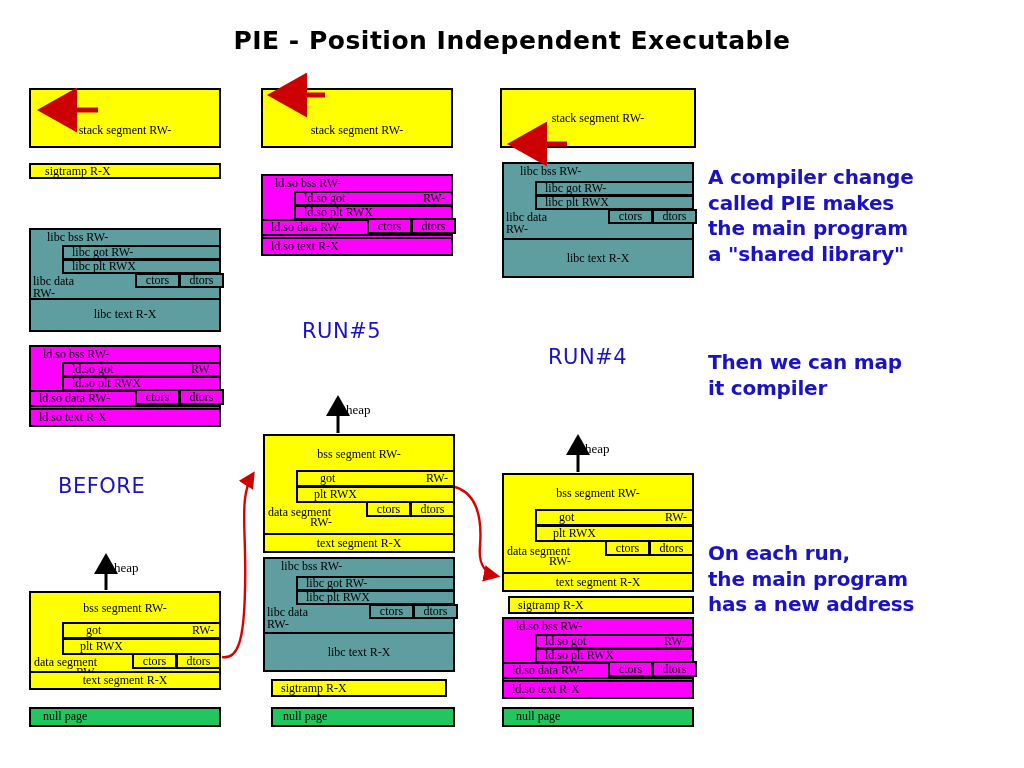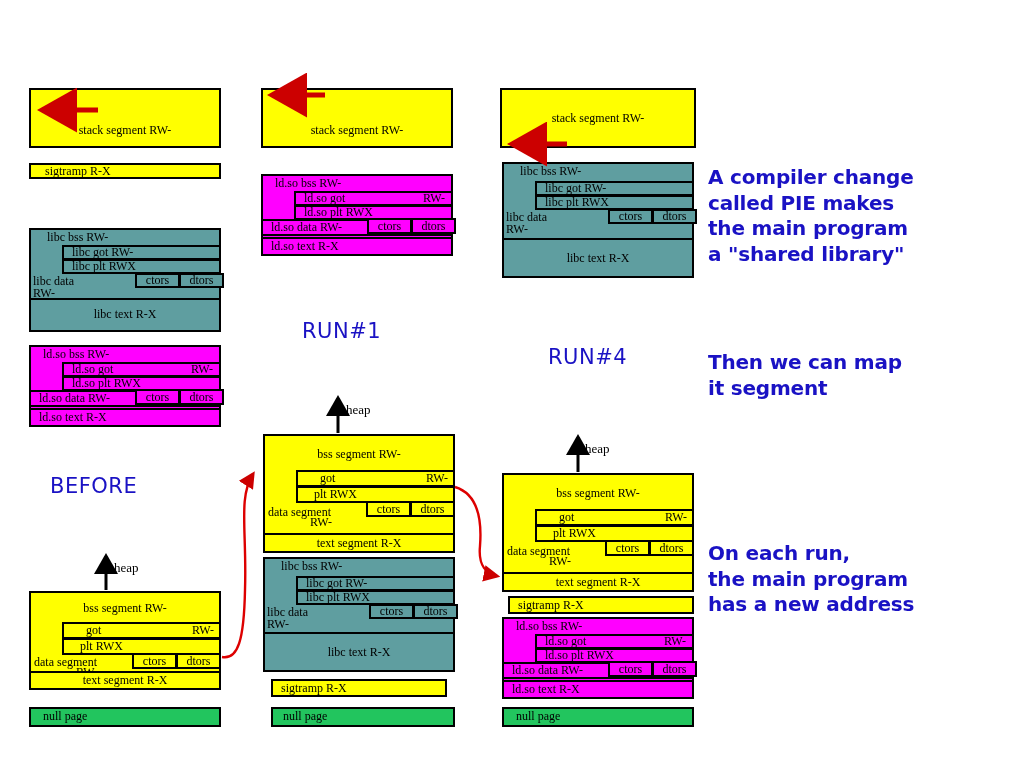--- a/index.html
+++ b/index.html
@@ -66,20 +66,21 @@
     white-space:nowrap;
   }
 
   svg.ov{position:absolute;left:0;top:0;width:1024px;height:768px;pointer-events:none;}
 </style>
 </head>
 <body>
 
 <div id="stage">
 
+  <div class="abs" id="title">PIE - Position Independent Executable</div>
 
   <div class="abs blk yellow" style="left:29px;top:88px;width:192px;height:60px;">
     <div class="lbl ctr" style="top:34px;">stack segment RW-</div>
   </div>
 
   <div class="abs blk yellow" style="left:29px;top:163px;width:192px;height:16px;">
     <div class="lbl" style="left:14px;top:0px;">sigtramp R-X</div>
   </div>
 
   <div class="abs blk teal" style="left:29px;top:228px;width:192px;height:104px;">
@@ -119,21 +120,21 @@
       <div class="lbl ctr" style="top:0px;">ctors</div>
     </div>
     <div class="sub magenta" style="left:148px;top:42px;width:45px;height:16px;">
       <div class="lbl ctr" style="top:0px;">dtors</div>
     </div>
     <div class="sub magenta" style="left:-2px;top:61px;width:192px;height:19px;">
       <div class="lbl" style="left:8px;top:1px;">ld.so text  R-X</div>
     </div>
   </div>
 
-  <div class="runlbl" style="left:50px;top:474px;">BEFORE</div>
+  <div class="runlbl" style="left:58px;top:474px;">BEFORE</div>
 
   <div class="abs" style="left:114px;top:560px;font-family:'Liberation Serif',serif;font-size:13px;color:#000;">heap</div>
 
   <div class="abs blk yellow" style="left:29px;top:591px;width:192px;height:99px;">
     <div class="lbl ctr" style="top:9px;">bss segment RW-</div>
     <div class="sub yellow" style="left:31px;top:29px;width:159px;height:17px;">
       <div class="lbl" style="left:22px;top:0px;">got</div>
       <div class="lbl" style="right:5px;top:0px;">RW-</div>
     </div>
     <div class="sub yellow" style="left:31px;top:45px;width:159px;height:17px;">
@@ -176,21 +177,21 @@
       <div class="lbl ctr" style="top:0px;">ctors</div>
     </div>
     <div class="sub magenta" style="left:148px;top:42px;width:45px;height:16px;">
       <div class="lbl ctr" style="top:0px;">dtors</div>
     </div>
     <div class="sub magenta" style="left:-2px;top:61px;width:192px;height:19px;">
       <div class="lbl" style="left:8px;top:1px;">ld.so text  R-X</div>
     </div>
   </div>
 
-  <div class="runlbl" style="left:302px;top:319px;">RUN#1</div>
+  <div class="runlbl" style="left:302px;top:319px;">RUN#5</div>
 
   <div class="abs" style="left:346px;top:402px;font-family:'Liberation Serif',serif;font-size:13px;color:#000;">heap</div>
 
   <div class="abs blk yellow" style="left:263px;top:434px;width:192px;height:119px;">
     <div class="lbl ctr" style="top:12px;">bss segment RW-</div>
     <div class="sub yellow" style="left:31px;top:34px;width:159px;height:17px;">
       <div class="lbl" style="left:22px;top:0px;">got</div>
       <div class="lbl" style="right:5px;top:0px;">RW-</div>
     </div>
     <div class="sub yellow" style="left:31px;top:50px;width:159px;height:17px;">
@@ -319,21 +320,21 @@
   <div class="abs blk white" style="left:502px;top:707px;width:192px;height:20px;">
     <div class="lbl" style="left:12px;top:1px;">null page</div>
   </div>
 
   <div class="note" style="left:708px;top:165px;width:300px;">A compiler change
 called PIE makes
 the main program
 a "shared library"</div>
 
   <div class="note" style="left:708px;top:350px;width:300px;">Then we can map
-it segment</div>
+it compiler</div>
 
   <div class="note" style="left:708px;top:541px;width:310px;">On each run,
 the main program
 has a new address</div>
 
   <svg class="ov" viewBox="0 0 1024 768">
     <defs>
       <marker id="redhead" markerWidth="7" markerHeight="7" refX="5.6" refY="3.5" orient="auto">
         <path d="M0,0 L7,3.5 L0,7 z" fill="#CC0000"></path>
       </marker>

